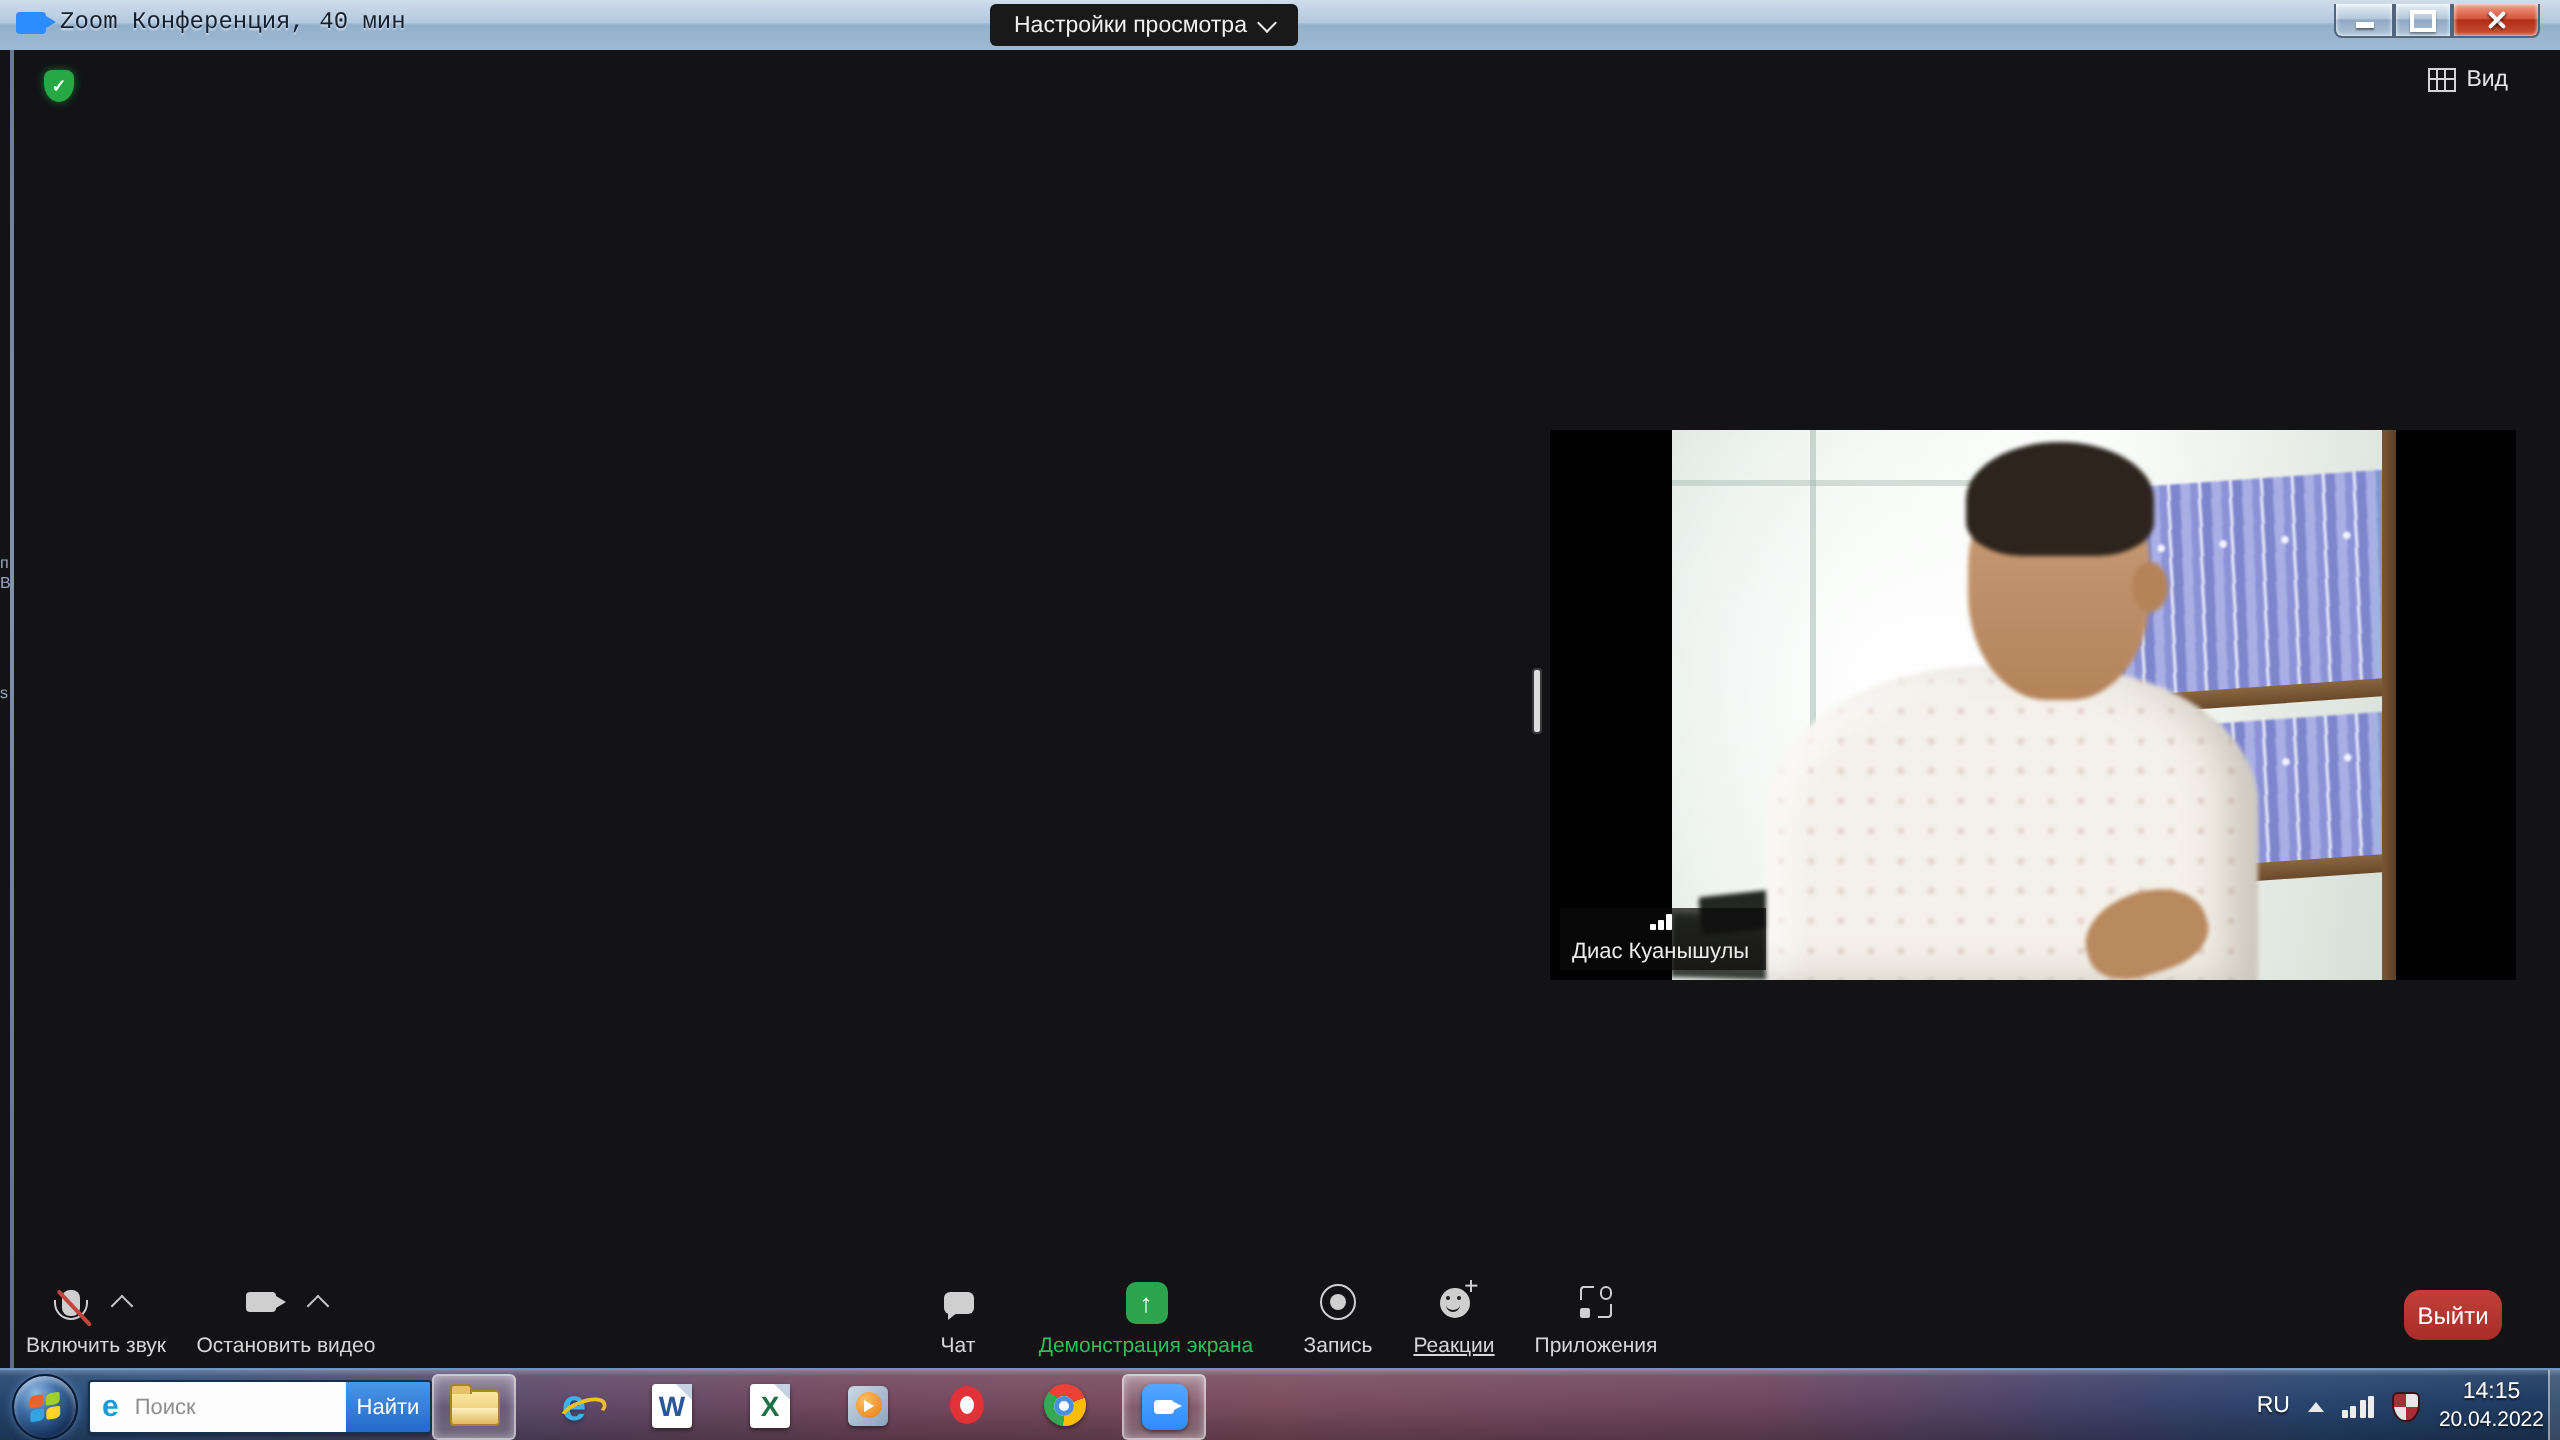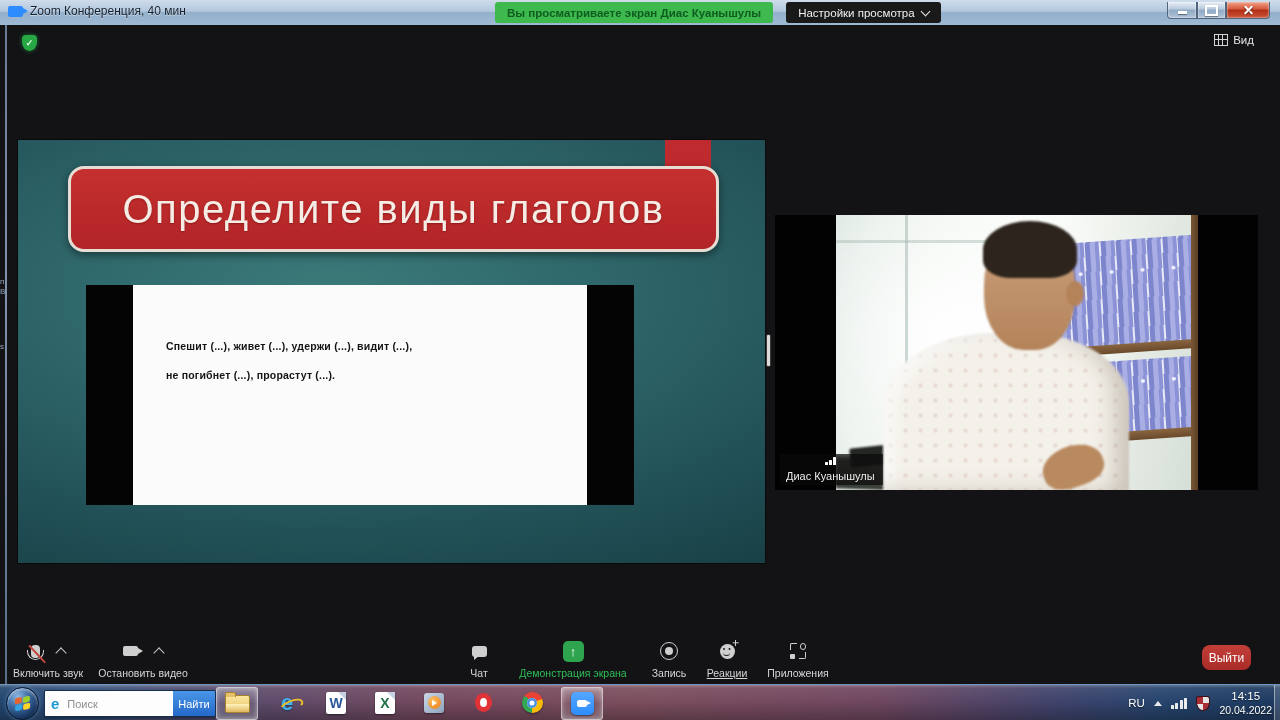--- a/index.html
+++ b/index.html
@@ -5,21 +5,21 @@
   html,body{margin:0;padding:0;background:#000;}
   .screen{position:relative;width:1280px;height:720px;overflow:hidden;background:#0d0d10;
     font-family:"Liberation Sans",sans-serif;-webkit-font-smoothing:antialiased;}
   
   .titlebar{position:absolute;left:0;top:0;width:1280px;height:25px;
     background:linear-gradient(#cfdceb 0%,#b3c8de 45%,#93b0cc 50%,#9fb9d2 100%);
     border-bottom:1px solid #4a617c;}
   .title-left{position:absolute;left:8px;top:4px;display:flex;align-items:center;gap:7px;}
   .app-cam-icon{width:15px;height:11px;background:#2d8cff;border-radius:2px;position:relative;}
   .app-cam-icon::after{content:"";position:absolute;left:100%;top:2px;border:3px solid transparent;border-left:5px solid #2d8cff;}
-  .title-text{font-size:12px;color:#16202e;text-shadow:0 1px 1px rgba(255,255,255,.6);}
+  .title-text{font-size:12px;color:#16202e;text-shadow:0 1px 1px rgba(255,255,255,.6);font-family:Liberation Mono, monospace;}
   .view-banner{position:absolute;left:495px;top:2px;display:flex;gap:13px;}
   .banner-green{height:21px;padding:0 12px;background:#3db94e;border-radius:3px;display:flex;align-items:center;
     color:#0e5c20;font-size:11.5px;font-weight:bold;}
   .banner-settings{height:21px;padding:0 12px;background:#191919;border-radius:3px;display:flex;align-items:center;gap:7px;
     color:#f0f0f0;font-size:11.5px;}
   .caret-down{width:6px;height:6px;border-left:1.5px solid #e8e8e8;border-bottom:1.5px solid #e8e8e8;
     transform:rotate(-45deg);margin-top:-3px;}
   .win-controls{position:absolute;right:10px;top:2px;display:flex;}
   .wc{height:16px;display:flex;align-items:center;justify-content:center;border:1px solid #51657d;border-top:none;
     background:linear-gradient(#e7eef6,#b6c8dc 45%,#90a9c4 50%,#aec3d8);box-shadow:inset 0 0 2px #fff;}
@@ -219,21 +219,20 @@
 <body>
 
 <div class="screen">
 
   <div class="titlebar">
     <div class="title-left">
       <span class="app-cam-icon"></span>
       <span class="title-text">Zoom Конференция, 40 мин</span>
     </div>
     <div class="view-banner">
-      <div class="banner-green">Вы просматриваете экран Диас Куанышулы</div>
       <div class="banner-settings">
         <span>Настройки просмотра</span>
         <span class="caret-down"></span>
       </div>
     </div>
     <div class="win-controls">
       <div class="wc wc-min">
           <span class="gl-min"></span>
         </div>
       <div class="wc wc-max">
@@ -250,32 +249,20 @@
     <span class="edge-letter" style="top:253px;">п</span>
     <span class="edge-letter" style="top:263px;">В</span>
     <span class="edge-letter" style="top:318px;">s</span>
 
     <div class="sec-shield">✓</div>
     <div class="view-btn">
       <span class="ic-grid"></span>
       <span>Вид</span>
     </div>
 
-    <div class="slide">
-      <div class="slide-tab"></div>
-      <div class="slide-banner">
-        <span>Определите виды глаголов</span>
-      </div>
-      <div class="slide-content">
-        <div class="white-area">
-          <p class="wl1">Спешит (...), живет (...), удержи (...), видит (...),</p>
-          <p class="wl2">не погибнет (...), прорастут (...).</p>
-        </div>
-      </div>
-    </div>
 
     <div class="divider-grip"></div>
 
     <div class="vthumb">
       <div class="vid">
         <div class="vid-glow"></div>
         <div class="mullion-v"></div>
         <div class="mullion-h"></div>
         <div class="shelf-col">
           <div class="shelf shelf-1">

